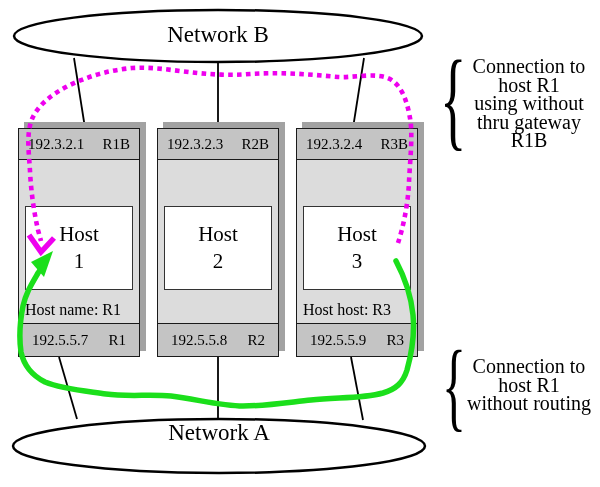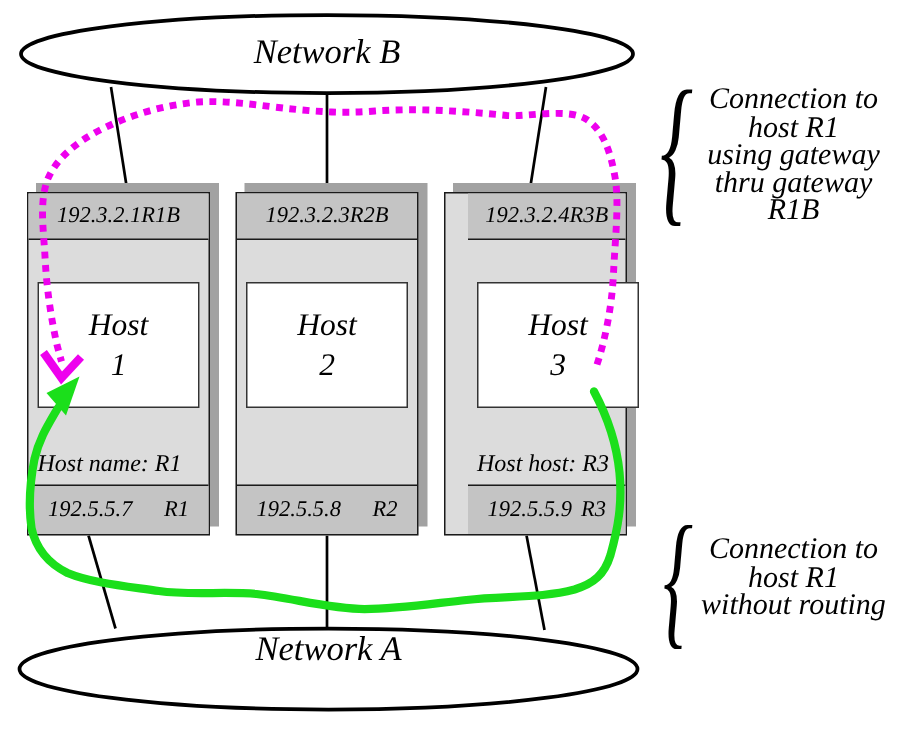--- a/index.html
+++ b/index.html
@@ -1,29 +1,29 @@
 <!DOCTYPE html>
 <html><head>
 <meta charset="utf-8">
 <style>
   html,body{margin:0;padding:0;background:#fff;}
   #stage{position:relative;width:600px;height:487px;background:#fff;overflow:hidden;
-         font-family:"Liberation Serif","DejaVu Serif",serif;color:#000;font-style:italic;}
+         font-family:"Liberation Serif","DejaVu Serif",serif;color:#000;}
   svg{position:absolute;left:0;top:0;}
   .layer{pointer-events:none;}
   .net-label{position:absolute;width:200px;text-align:center;font-size:23px;}
   #net-b-label{left:118px;top:22px;}
   #net-a-label{left:119px;top:420px;}
   .shadow{position:absolute;width:122px;height:229px;background:#a2a2a2;}
   .host-card{position:absolute;top:128px;width:122px;height:229px;background:#dcdcdc;
              border:1.5px solid #1a1a1a;display:flex;flex-direction:column;box-sizing:border-box;}
   .card-header{height:30px;min-height:30px;background:#c4c4c4;border-bottom:1.5px solid #1a1a1a;
-               display:flex;justify-content:center;align-items:center;padding:0 9px;font-size:15px;}
+               display:flex;justify-content:space-between;align-items:center;padding:0 9px;font-size:15px;}
   .card-body{flex:1;position:relative;}
-  .host-inner{position:absolute;left:6px;top:28px;width:108px;height:84px;background:#fff;
+  .host-inner{position:absolute;left:6px;top:46px;width:108px;height:84px;background:#fff;
               border:1px solid #333;box-sizing:border-box;display:flex;flex-direction:column;
               justify-content:center;align-items:center;font-size:21px;line-height:27px;}
   .host-name{position:absolute;left:6px;bottom:4px;font-size:16px;white-space:nowrap;}
   .card-footer{height:32px;min-height:32px;background:#c4c4c4;border-top:1.5px solid #1a1a1a;
                display:flex;justify-content:space-between;align-items:center;padding:0 13px;font-size:15px;}
   .brace{position:absolute;transform:scaleX(0.5);transform-origin:0 50%;font-weight:400;}
   #brace-top{left:440px;top:56px;font-size:110px;line-height:86px;}
   #brace-bottom{left:442px;top:347px;font-size:100px;line-height:78px;}
   .note{position:absolute;width:140px;text-align:center;font-size:20px;line-height:18.5px;}
   #note-routed{left:459px;top:57px;}
@@ -82,21 +82,21 @@
         <span>Host</span>
         <span>2</span>
       </div>
     </div>
     <div class="card-footer">
       <span>192.5.5.8</span>
       <span>R2</span>
     </div>
   </div>
 
-  <div class="host-card" style="left:296px;padding-left:15px;">
+  <div class="host-card" style="left:296px;">
     <div class="card-header">
       <span>192.3.2.4</span>
       <span>R3B</span>
     </div>
     <div class="card-body">
       <div class="host-inner">
         <span>Host</span>
         <span>3</span>
       </div>
       <div class="host-name">Host host: R3</div>
@@ -135,21 +135,21 @@
              C 19 338, 20 321, 23 306
              C 26 293, 31 285, 38 273
              L 45 263" fill="none" stroke-width="5.5" stroke-linecap="round" stroke-linejoin="round" stroke="#1bdf1b"></path>
     <polygon points="53,251 31,262 44,277" fill="#1bdf1b"></polygon>
   </svg>
 
   <div class="brace" id="brace-top">{</div>
   <div class="note" id="note-routed">
     <div>Connection to</div>
     <div>host R1</div>
-    <div>using gateway</div>
+    <div>using without</div>
     <div>thru gateway R1B</div>
   </div>
 
   <div class="brace" id="brace-bottom">{</div>
   <div class="note" id="note-direct">
     <div>Connection to</div>
     <div>host R1</div>
     <div>without routing</div>
   </div>
 

